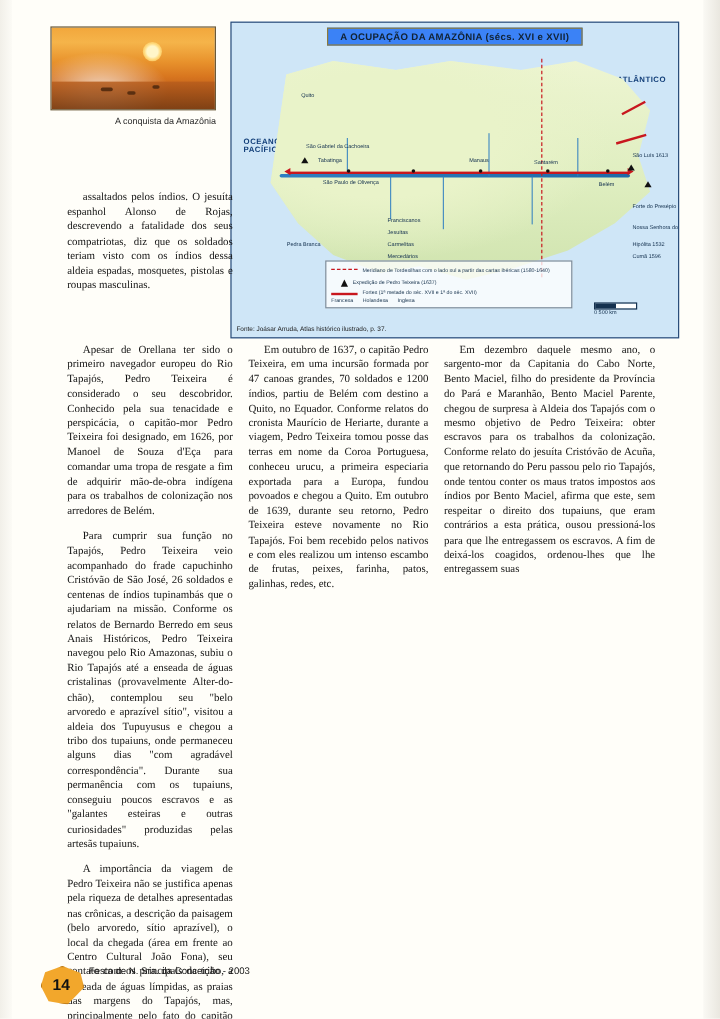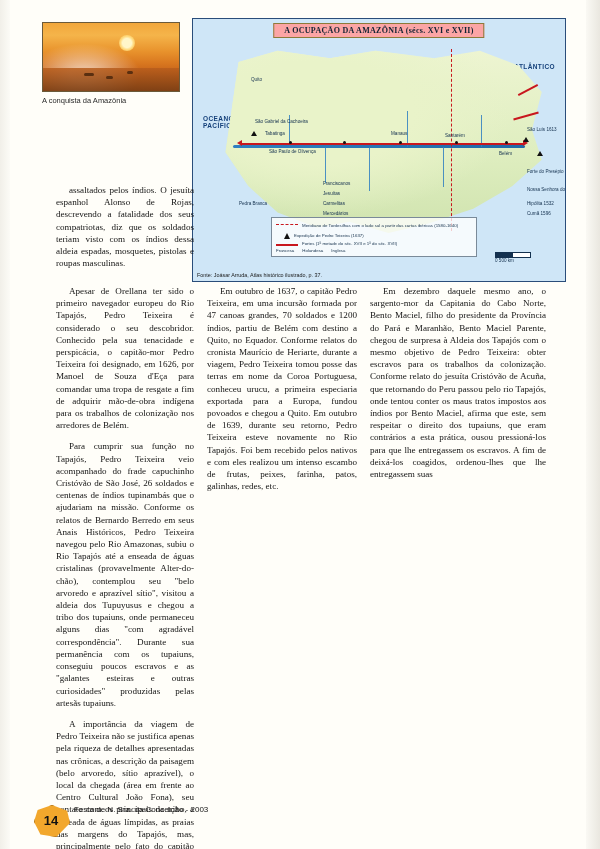--- a/index.html
+++ b/index.html
@@ -44,33 +44,33 @@
     background:linear-gradient(to bottom,#b85d1c,#7d3f14);
     opacity:.85;
   }
   .photo .boat{
     position:absolute;width:10px;height:3px;background:#5a2f10;border-radius:2px;
   }
   .photo .b1{left:30%;bottom:22%;}
   .photo .b2{left:46%;bottom:17%;width:7px;}
   .photo .b3{left:62%;bottom:25%;width:6px;}
   .photo-cap{
-    font-size:7.5px;color:#2b2b2b;margin-top:4px;text-align:left;
+    font-size:7.5px;color:#2b2b2b;margin-top:4px;text-align:right;
     font-family:"Liberation Sans", sans-serif;
   }
 
   
   .map-fig{
     position:absolute;left:192px;top:18px;width:372px;height:262px;
     border:1px solid #2a4d7a;background:#cfe6f7;overflow:hidden;
   }
   .map-title{
     position:absolute;left:50%;transform:translateX(-50%);top:4px;
-    background:#fca5a5;border:1px solid #8d7a3a;color:#123;
-    font-family:Liberation Serif, serif;font-weight:bold;font-size:8px;
+    background:#3b82f6;border:1px solid #8d7a3a;color:#123;
+    font-family:Liberation Sans, sans-serif;font-weight:bold;font-size:8px;
     padding:2px 10px;letter-spacing:.3px;white-space:nowrap;
   }
   .ocean-label{
     position:absolute;font-family:"Liberation Sans", sans-serif;font-size:6.5px;
     color:#14407a;font-weight:bold;letter-spacing:.4px;line-height:1.15;
   }
   .landmass{
     position:absolute;left:26px;top:28px;width:326px;height:188px;
     background:
       radial-gradient(ellipse at 30% 35%, #e9f3c9 0 30%, rgba(233,243,201,0) 60%),
@@ -129,21 +129,21 @@
   .col{
     position:absolute;
     font-size:9.1px;line-height:12.2px;color:#141414;
     text-align:justify;
     text-justify:inter-word;
     hyphens:auto;
   }
   .col p{margin:0 0 9px 0;text-indent:13px;}
   .col p.first{text-indent:13px;}
   .col-left{left:56px;top:285px;width:138px;}
-  .col-left-top{left:56px;top:158px;width:138px;margin-top:26px;}
+  .col-left-top{left:56px;top:158px;width:138px;}
   .col-mid{left:207px;top:285px;width:150px;}
   .col-right{left:370px;top:285px;width:176px;}
 
   
   .footer{
     position:absolute;left:34px;bottom:14px;display:flex;align-items:flex-start;gap:6px;
   }
   .pgnum-badge{
     width:34px;height:30px;position:relative;
   }

